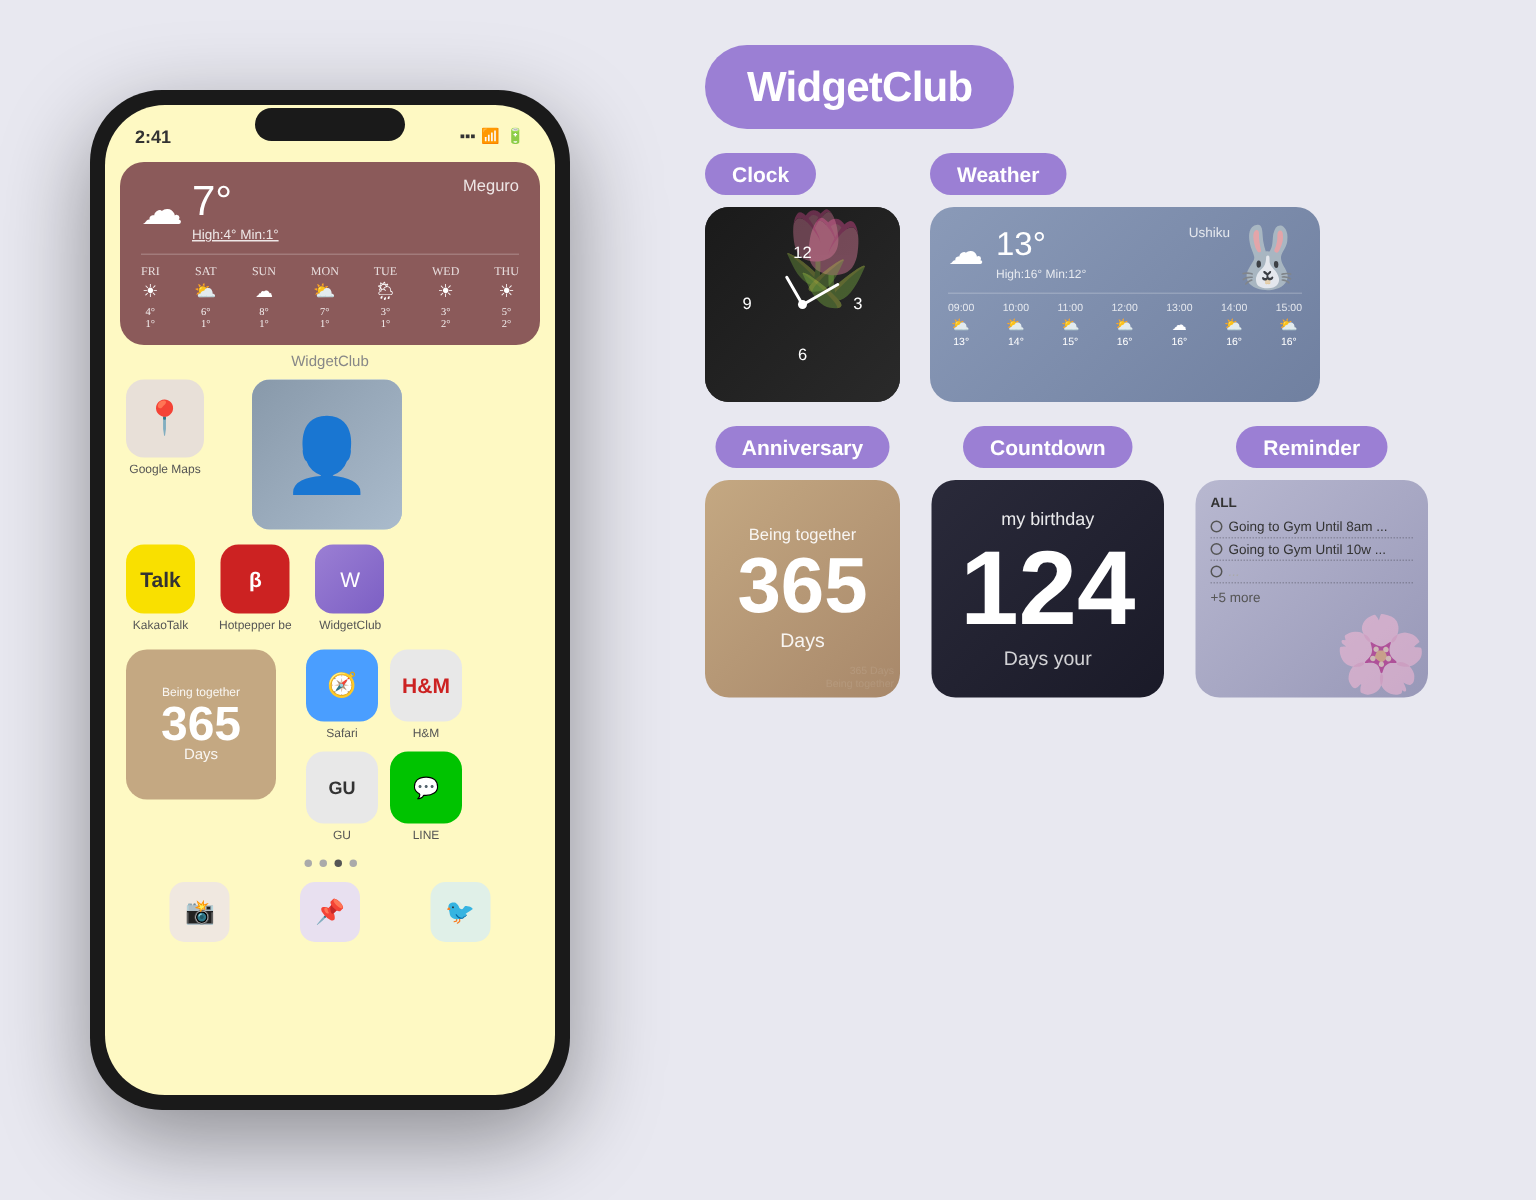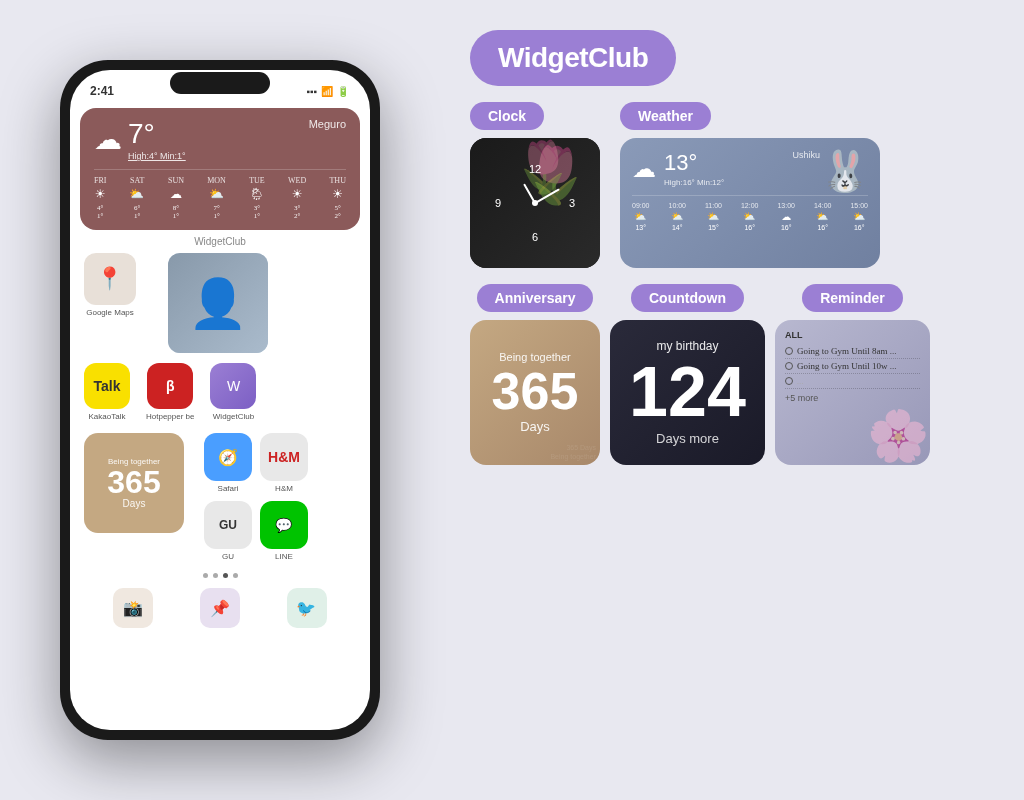--- a/index.html
+++ b/index.html
@@ -28,21 +28,21 @@
       background: #1a1a1a;
       border-radius: 48px;
       padding: 10px;
       position: relative;
       box-shadow: 0 20px 60px rgba(0,0,0,0.4);
     }
 
     .phone-screen {
       width: 100%;
       height: 100%;
-      background: #ffffff;
+      background: #fef9c3;
       border-radius: 40px;
       overflow: hidden;
       position: relative;
     }
 
     .phone-notch {
       position: absolute;
       top: 12px;
       left: 50%;
       transform: translateX(-50%);
@@ -640,21 +640,20 @@
     }
 
     .reminder-item {
       font-size: 9px;
       color: #333;
       padding: 2px 0;
       border-bottom: 1px dotted rgba(0,0,0,0.2);
       display: flex;
       align-items: center;
       gap: 4px;
-      font-family: Liberation Serif, serif;
     }
 
     .reminder-check {
       width: 8px;
       height: 8px;
       border-radius: 50%;
       border: 1px solid #555;
       flex-shrink: 0;
     }
 
@@ -666,21 +665,21 @@
     }
 
     .reminder-more {
       font-size: 9px;
       color: #555;
       margin-top: 4px;
     }
 
     .bottom-widget-row {
       display: flex;
-      gap: 10px;
+      gap: 21px;
       align-items: flex-end;
     }
 
     .bottom-widget-col {
       display: flex;
       flex-direction: column;
       align-items: center;
       gap: 8px;
     }
   </style>
@@ -923,21 +922,21 @@
         <div class="anniv-prev-days">Days</div>
         <div class="anniv-bg-text">365 Days<br>Being together</div>
       </div>
     </div>
 
     <div class="bottom-widget-col">
       <div class="category-pill">Countdown</div>
       <div class="countdown-preview">
         <div class="countdown-prev-label">my birthday</div>
         <div class="countdown-prev-number">124</div>
-        <div class="countdown-prev-days-left">Days more</div>
+        <div class="countdown-prev-days-left">Days your</div>
       </div>
     </div>
 
     <div class="bottom-widget-col">
       <div class="category-pill">Reminder</div>
       <div class="reminder-preview">
         <div class="reminder-flowers-bg">🌸</div>
         <div class="reminder-all-badge">ALL</div>
         <div class="reminder-item">
           <div class="reminder-check"></div>

